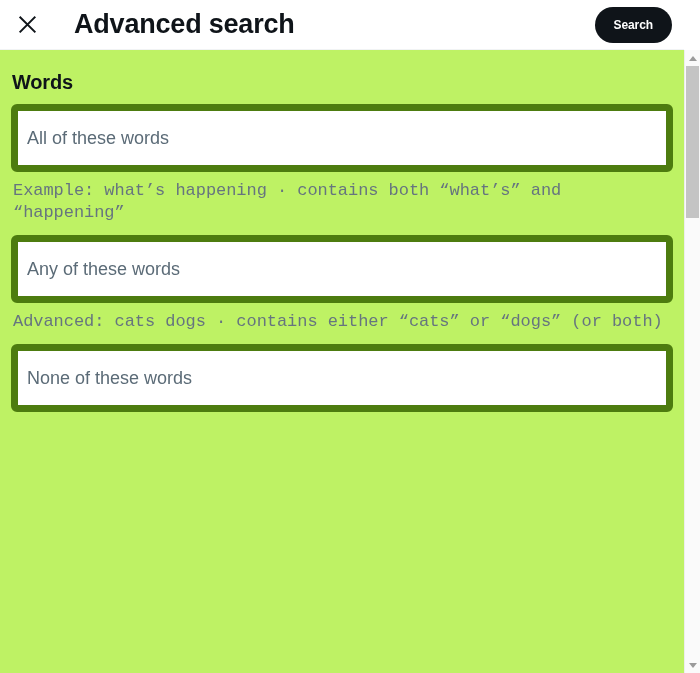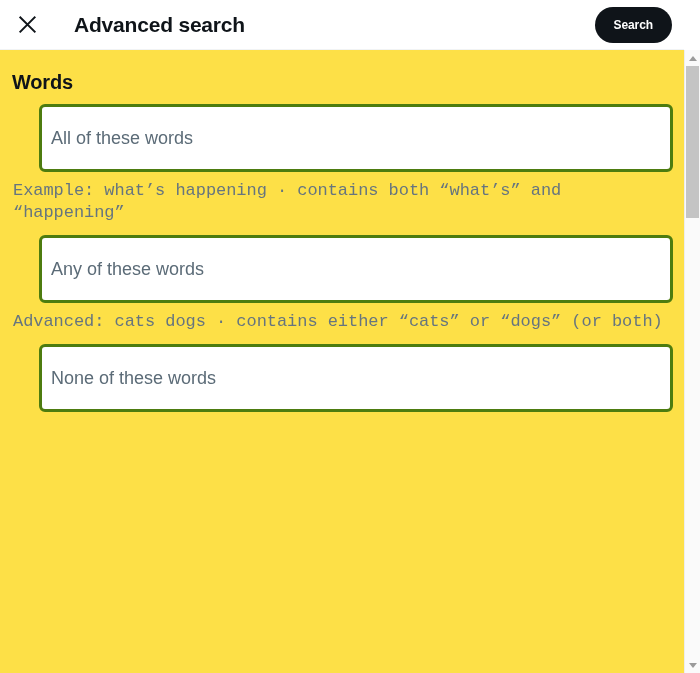--- a/index.html
+++ b/index.html
@@ -45,21 +45,21 @@
     border-radius: 50%;
     display: flex;
     align-items: center;
     justify-content: center;
     cursor: pointer;
     flex: 0 0 auto;
     padding: 0;
   }
   .close-btn svg { display: block; }
   .header-title {
-    font-size: 21px;
+    font-size: 27px;
     font-weight: bold;
     letter-spacing: -0.2px;
     color: #0f1419;
     margin-left: 30px;
     white-space: nowrap;
     line-height: 1;
   }
   .header-spacer { flex: 1 1 auto; }
   .search-btn {
     background: #0f1419;
@@ -74,50 +74,49 @@
     cursor: pointer;
     letter-spacing: -0.1px;
     flex: 0 0 auto;
   }
 
   
   .content {
     height: 623px;
     padding: 0;
     box-sizing: border-box;
-    background: #fde047;
+    background: #bef264;
     overflow: hidden;
   }
   .section-title {
     font-size: 20px;
     font-weight: bold;
     letter-spacing: -0.2px;
     color: #0f1419;
     margin: 0;
     padding: 20px 12px 10px 12px;
     line-height: 1.2;
   }
 
   .fields {
     padding: 0 11px;
   }
   .field-group {
     margin-bottom: 11px;
   }
   .field-box {
-    border: 3px solid #4d7c0f;
+    border: 7px solid #4d7c0f;
     border-radius: 6px;
     height: 68px;
     box-sizing: border-box;
     background: #ffffff;
     display: flex;
     align-items: center;
     padding: 0 9px;
     cursor: text;
-    margin-left: 28px;
   }
   .field-input {
     border: none;
     outline: none;
     width: 100%;
     font-size: 18px;
     font-family: "Liberation Sans", sans-serif;
     color: #0f1419;
     background: transparent;
     padding: 0;

